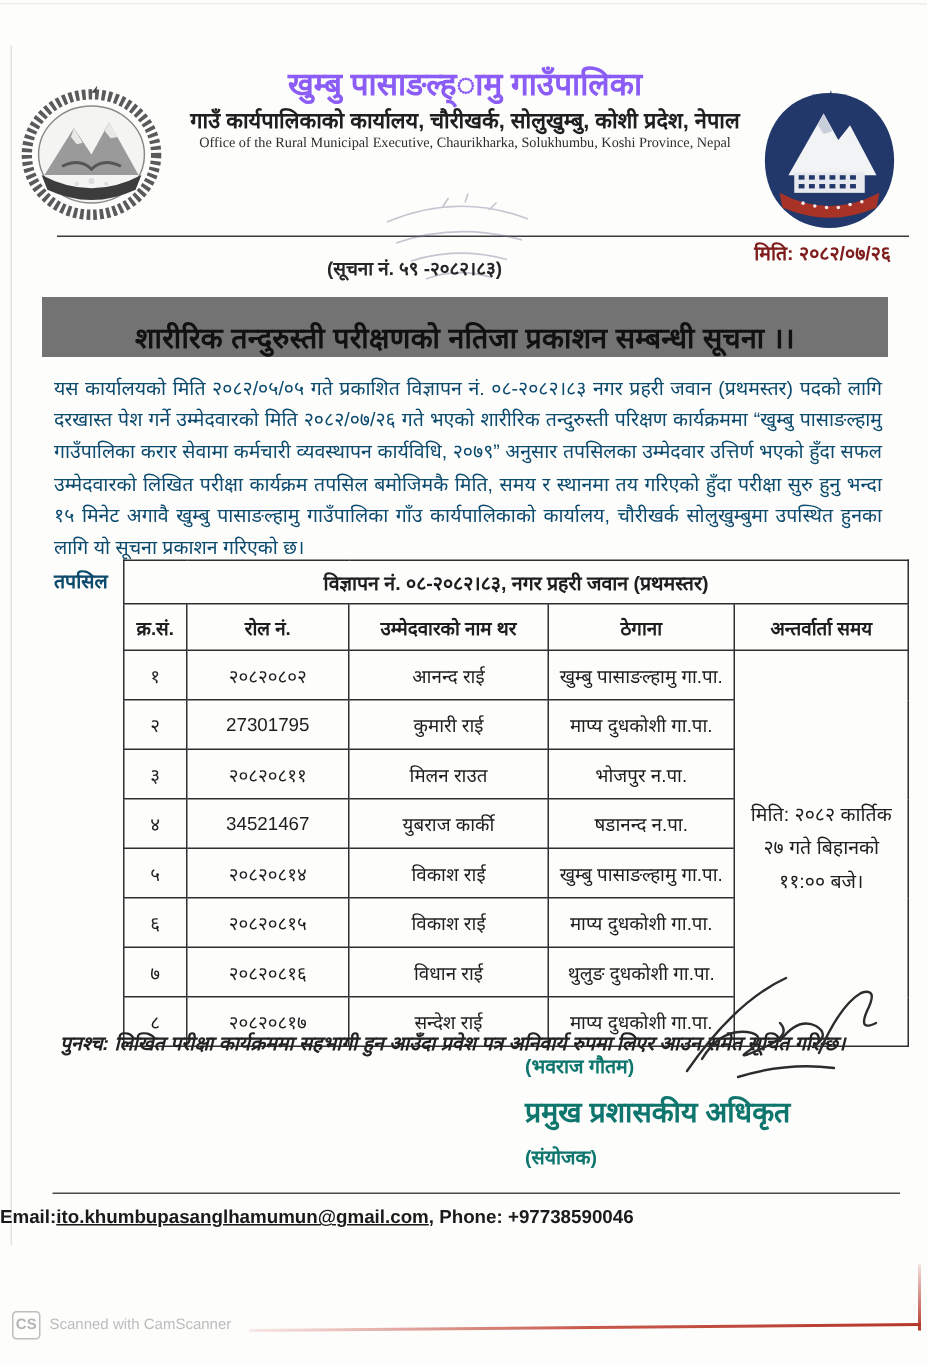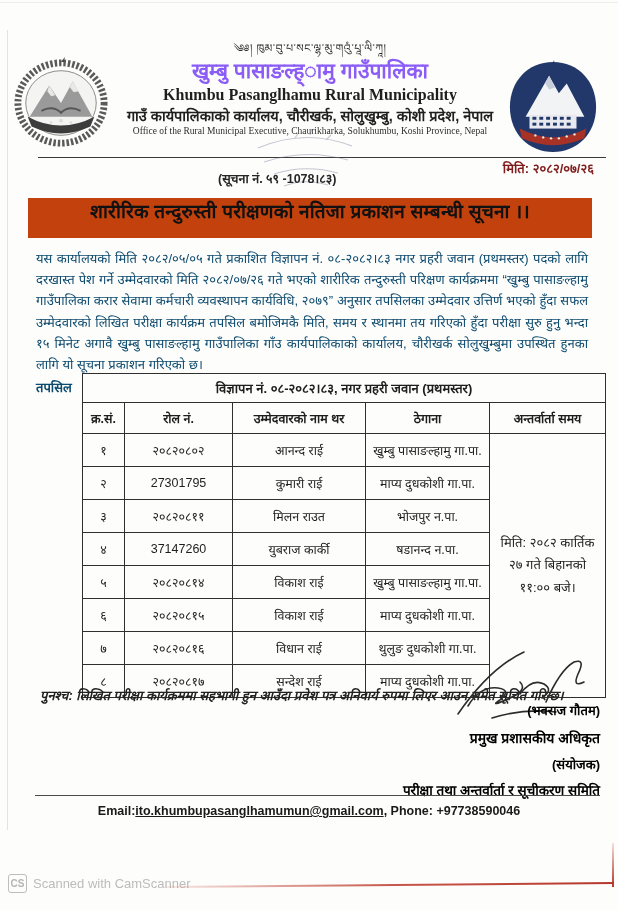--- a/index.html
+++ b/index.html
@@ -26,55 +26,55 @@
   .office-np{font-size:14.5px;font-weight:bold;margin-top:2px;white-space:nowrap;}
   .office-en{font-family:"Liberation Serif","DejaVu Serif",serif;font-size:9.5px;margin-top:1px;color:#2d2d2d;}
 
   .hr1{position:absolute;left:38px;right:12px;top:157px;border-top:1.5px solid #3a3a3a;}
   .notice-no{position:absolute;left:218px;top:170px;font-size:12.5px;font-weight:bold;color:#262626;}
   .doc-date{position:absolute;right:24px;top:159px;font-size:13px;font-weight:bold;color:#7f1d1d;}
 
   
   .stamp{position:absolute;left:240px;top:118px;width:130px;height:86px;opacity:.5;filter:blur(.4px);pointer-events:none;}
 
-  .title-bar{position:absolute;left:28px;right:26px;top:198px;height:40px;background:#c2410c;
-    display:flex;align-items:flex-start;justify-content:center;}
+  .title-bar{position:absolute;left:28px;right:26px;top:198px;height:40px;background:#737373;
+    display:flex;align-items:flex-end;justify-content:center;}
   .title-bar span{font-size:19px;font-weight:bold;color:#111;letter-spacing:.2px;}
 
   .body-text{position:absolute;left:36px;right:30px;top:248px;font-size:13px;line-height:1.63;
     text-align:justify;color:#0c4a6e;}
   .tapasil{margin-top:2px;font-weight:bold;}
 
   table.result{position:absolute;left:55px;top:373px;width:523px;border-collapse:collapse;
     font-size:12.5px;color:#1e1e1e;table-layout:fixed;margin-left:27px;}
   table.result td,table.result th{border:1.5px solid #2f2f2f;padding:2px 4px;text-align:center;vertical-align:middle;}
   table.result .caption-cell{height:24px;font-weight:600;font-size:13px;}
   table.result thead th{height:26px;font-weight:bold;}
   table.result tbody td{height:28px;}
   .col-sn{width:42px;}.col-roll{width:108px;}.col-name{width:133px;}.col-addr{width:124px;}.col-time{width:116px;}
   .interview-cell{font-size:13px;line-height:1.7;padding:4px 8px !important;}
 
   .note-line{position:absolute;left:40px;right:16px;top:686px;font-size:13px;font-weight:bold;
     font-style:italic;color:#222;}
 
   .sig-svg{position:absolute;left:428px;top:648px;width:178px;height:74px;}
-  .sig-block{position:absolute;left:350px;top:701px;width:250px;text-align:right;color:#000000;}
+  .sig-block{position:absolute;left:350px;top:701px;width:250px;text-align:left;color:#0f766e;}
   .sig-name{font-size:13px;font-weight:bold;}
-  .sig-title{font-size:14px;font-weight:bold;margin-top:9px;}
+  .sig-title{font-size:19px;font-weight:bold;margin-top:9px;}
   .sig-role{font-size:13px;font-weight:bold;margin-top:8px;}
   .sig-committee{font-size:13.5px;font-weight:bold;margin-top:8px;white-space:nowrap;}
 
   .hr2{position:absolute;left:35px;right:18px;top:795px;border-top:1.2px solid #4a4a4a;}
-  .email-line{position:absolute;left:0;right:0;top:804px;text-align:center;font-size:12.5px;font-weight:bold;color:#1a1a1a;}
+  .email-line{position:absolute;left:0;right:0;top:804px;text-align:left;font-size:12.5px;font-weight:bold;color:#1a1a1a;}
   .email-line .email{text-decoration:underline;}
 
   .watermark{position:absolute;left:8px;top:874px;display:flex;align-items:center;gap:6px;}
   .cs-badge{width:17px;height:17px;border:1.5px solid #bdbdbd;border-radius:3px;color:#b5b5b5;
     font-size:10px;font-weight:bold;display:flex;align-items:center;justify-content:center;text-align:right;}
-  .cs-label{font-size:13px;color:#bcbcbc;}
+  .cs-label{font-size:10px;color:#bcbcbc;}
 </style>
 </head>
 <body>
 
 <div class="page">
 
   <div class="scan-edge-left"></div>
   <div class="scan-edge-top"></div>
 
   <svg class="emblem-left" viewBox="0 0 100 98">
@@ -115,40 +115,38 @@
         <circle cx="30" cy="77" r="1.2"></circle>
         <circle cx="38" cy="79" r="1.2"></circle>
         <circle cx="46" cy="80" r="1.2"></circle>
         <circle cx="54" cy="80" r="1.2"></circle>
         <circle cx="62" cy="78" r="1.2"></circle>
         <circle cx="70" cy="76" r="1.2"></circle>
       </g>
   </svg>
 
   <div class="header-center">
-    <div class="tibetan">༄༅། ཁུམ་བུ་པ་སང་ལྷ་མུ་གའུཾ་པཱ་ལི་ཀཱ།</div>
     <div class="muni-np">खुम्बु पासाङल्ह्ामु गाउँपालिका</div>
-    <div class="muni-en">Khumbu Pasanglhamu Rural Municipality</div>
     <div class="office-np">गाउँ कार्यपालिकाको कार्यालय, चौरीखर्क, सोलुखुम्बु, कोशी प्रदेश, नेपाल</div>
     <div class="office-en">Office of the Rural Municipal Executive, Chaurikharka, Solukhumbu, Koshi Province, Nepal</div>
   </div>
 
   <div class="hr1"></div>
 
   <svg class="stamp" viewBox="0 0 130 86">
     <g stroke="#7a6f92" fill="none" stroke-width="1.1" opacity=".8">
       <path d="M18 30 Q65 10 112 28"></path>
       <path d="M24 44 Q65 30 108 42"></path>
       <path d="M34 56 Q65 46 98 55"></path>
       <path d="M44 68 Q65 60 88 67"></path>
       <path d="M55 20 l4 -6 M70 17 l2 -6 M86 22 l5 -5"></path>
     </g>
   </svg>
 
-  <div class="notice-no">(सूचना नं. ५९ -1078।८३)</div>
+  <div class="notice-no">(सूचना नं. ५९ -२०८२।८३)</div>
   <div class="doc-date">मिति: २०८२/०७/२६</div>
 
   <div class="title-bar">
     <span>शारीरिक तन्दुरुस्ती परीक्षणको नतिजा प्रकाशन सम्बन्धी सूचना ।।</span>
   </div>
 
   <div class="body-text">
     <div>यस कार्यालयको मिति २०८२/०५/०५ गते प्रकाशित विज्ञापन नं. ०८-२०८२।८३ नगर प्रहरी जवान (प्रथमस्तर) पदको लागि दरखास्त पेश गर्ने उम्मेदवारको मिति २०८२/०७/२६ गते भएको शारीरिक तन्दुरुस्ती परिक्षण कार्यक्रममा “खुम्बु पासाङल्हामु गाउँपालिका करार सेवामा कर्मचारी व्यवस्थापन कार्यविधि, २०७९” अनुसार तपसिलका उम्मेदवार उत्तिर्ण भएको हुँदा सफल उम्मेदवारको लिखित परीक्षा कार्यक्रम तपसिल बमोजिमकै मिति, समय र स्थानमा तय गरिएको हुँदा परीक्षा सुरु हुनु भन्दा १५ मिनेट अगावै खुम्बु पासाङल्हामु गाउँपालिका गाँउ कार्यपालिकाको कार्यालय, चौरीखर्क सोलुखुम्बुमा उपस्थित हुनका लागि यो सूचना प्रकाशन गरिएको छ।</div>
     <div class="tapasil">तपसिल</div>
   </div>
@@ -188,21 +186,21 @@
         <td>माप्य दुधकोशी गा.पा.</td>
       </tr>
       <tr>
         <td>३</td>
         <td>२०८२०८११</td>
         <td>मिलन राउत</td>
         <td>भोजपुर न.पा.</td>
       </tr>
       <tr>
         <td>४</td>
-        <td>37147260</td>
+        <td>34521467</td>
         <td>युबराज कार्की</td>
         <td>षडानन्द न.पा.</td>
       </tr>
       <tr>
         <td>५</td>
         <td>२०८२०८१४</td>
         <td>विकाश राई</td>
         <td>खुम्बु पासाङल्हामु गा.पा.</td>
       </tr>
       <tr>
@@ -235,21 +233,20 @@
       <path d="M92 46 Q104 30 116 36 Q126 42 114 50"></path>
       <path d="M118 54 Q132 22 146 14 Q158 10 150 26 Q144 40 156 34"></path>
       <path d="M64 70 Q96 60 128 64"></path>
     </g>
   </svg>
 
   <div class="sig-block">
     <div class="sig-name">(भवराज गौतम)</div>
     <div class="sig-title">प्रमुख प्रशासकीय अधिकृत</div>
     <div class="sig-role">(संयोजक)</div>
-    <div class="sig-committee">परीक्षा तथा अन्तर्वार्ता र सूचीकरण समिति</div>
   </div>
 
   <div class="hr2"></div>
 
   <div class="email-line">
     <span>Email:</span><span class="email">ito.khumbupasanglhamumun@gmail.com</span><span>, Phone: +97738590046</span>
   </div>
 
   <div class="watermark">
     <div class="cs-badge">CS</div>

